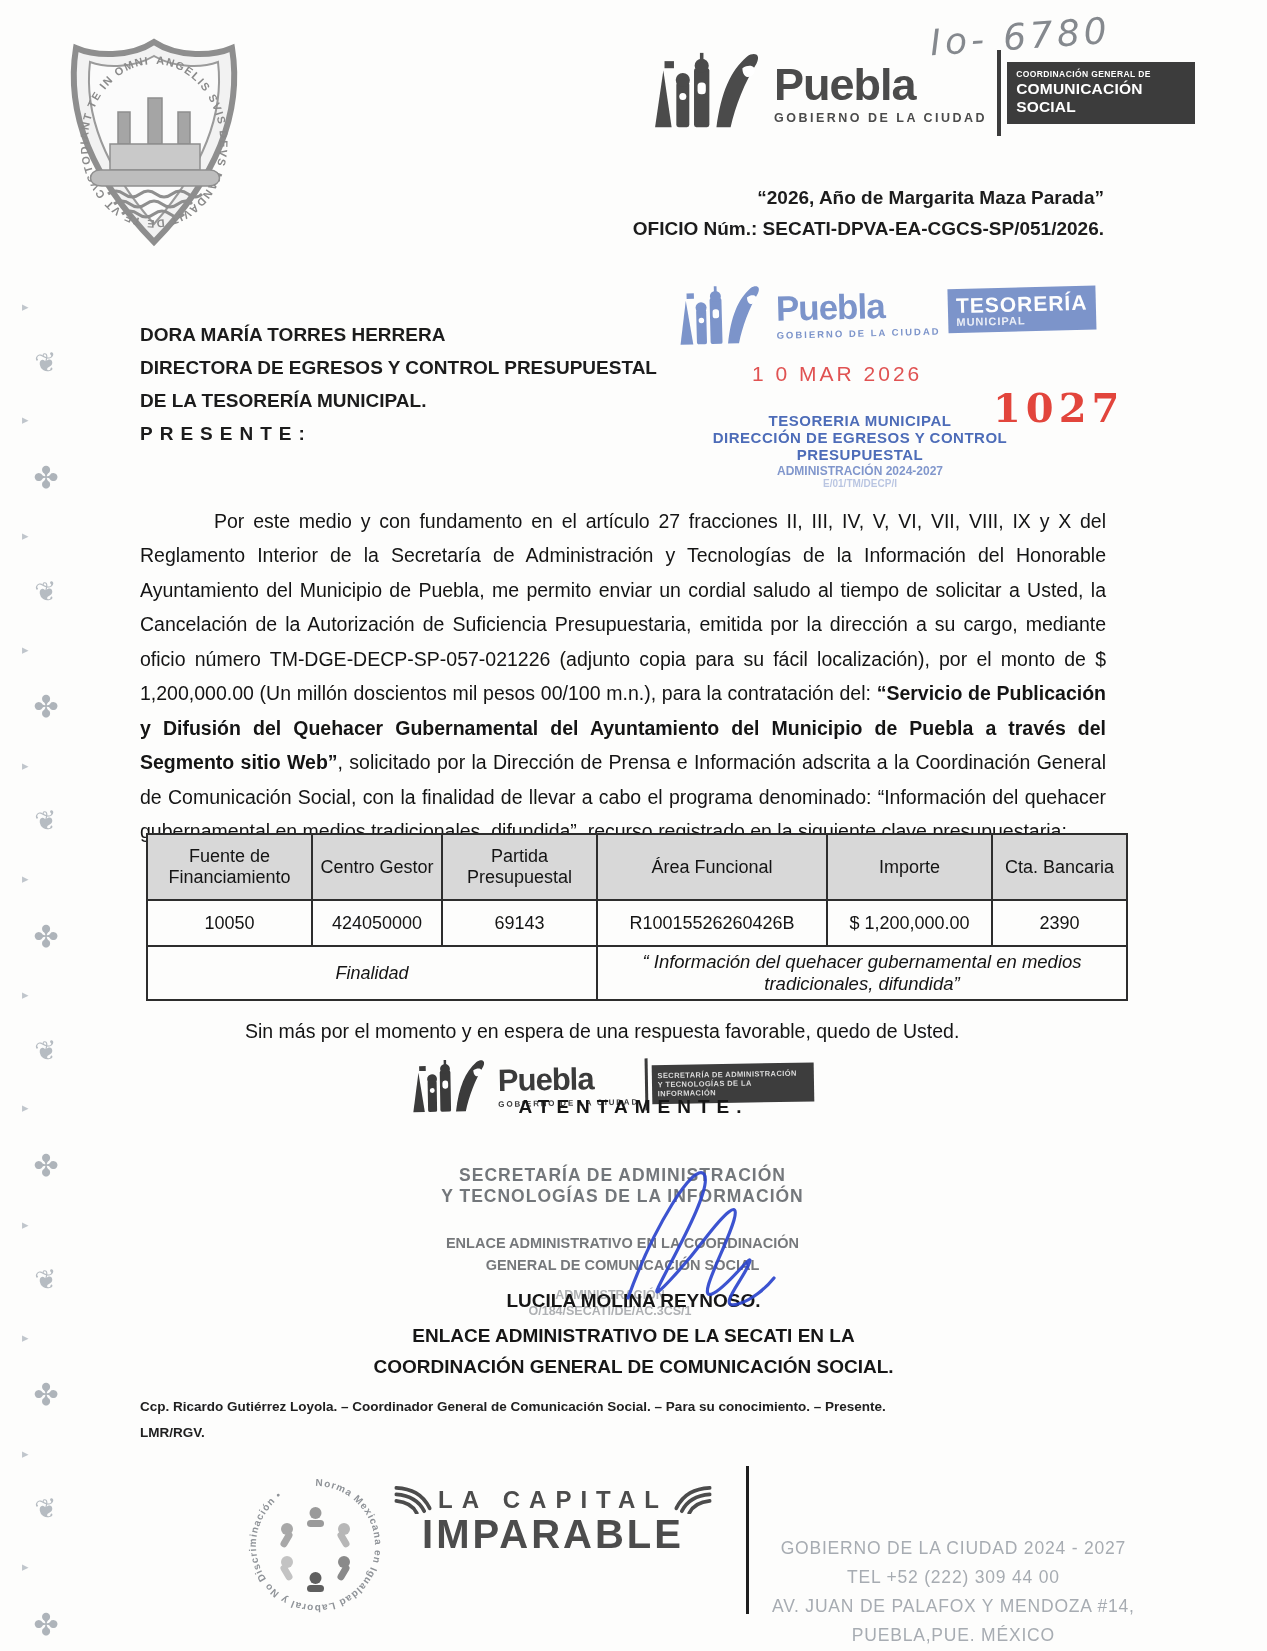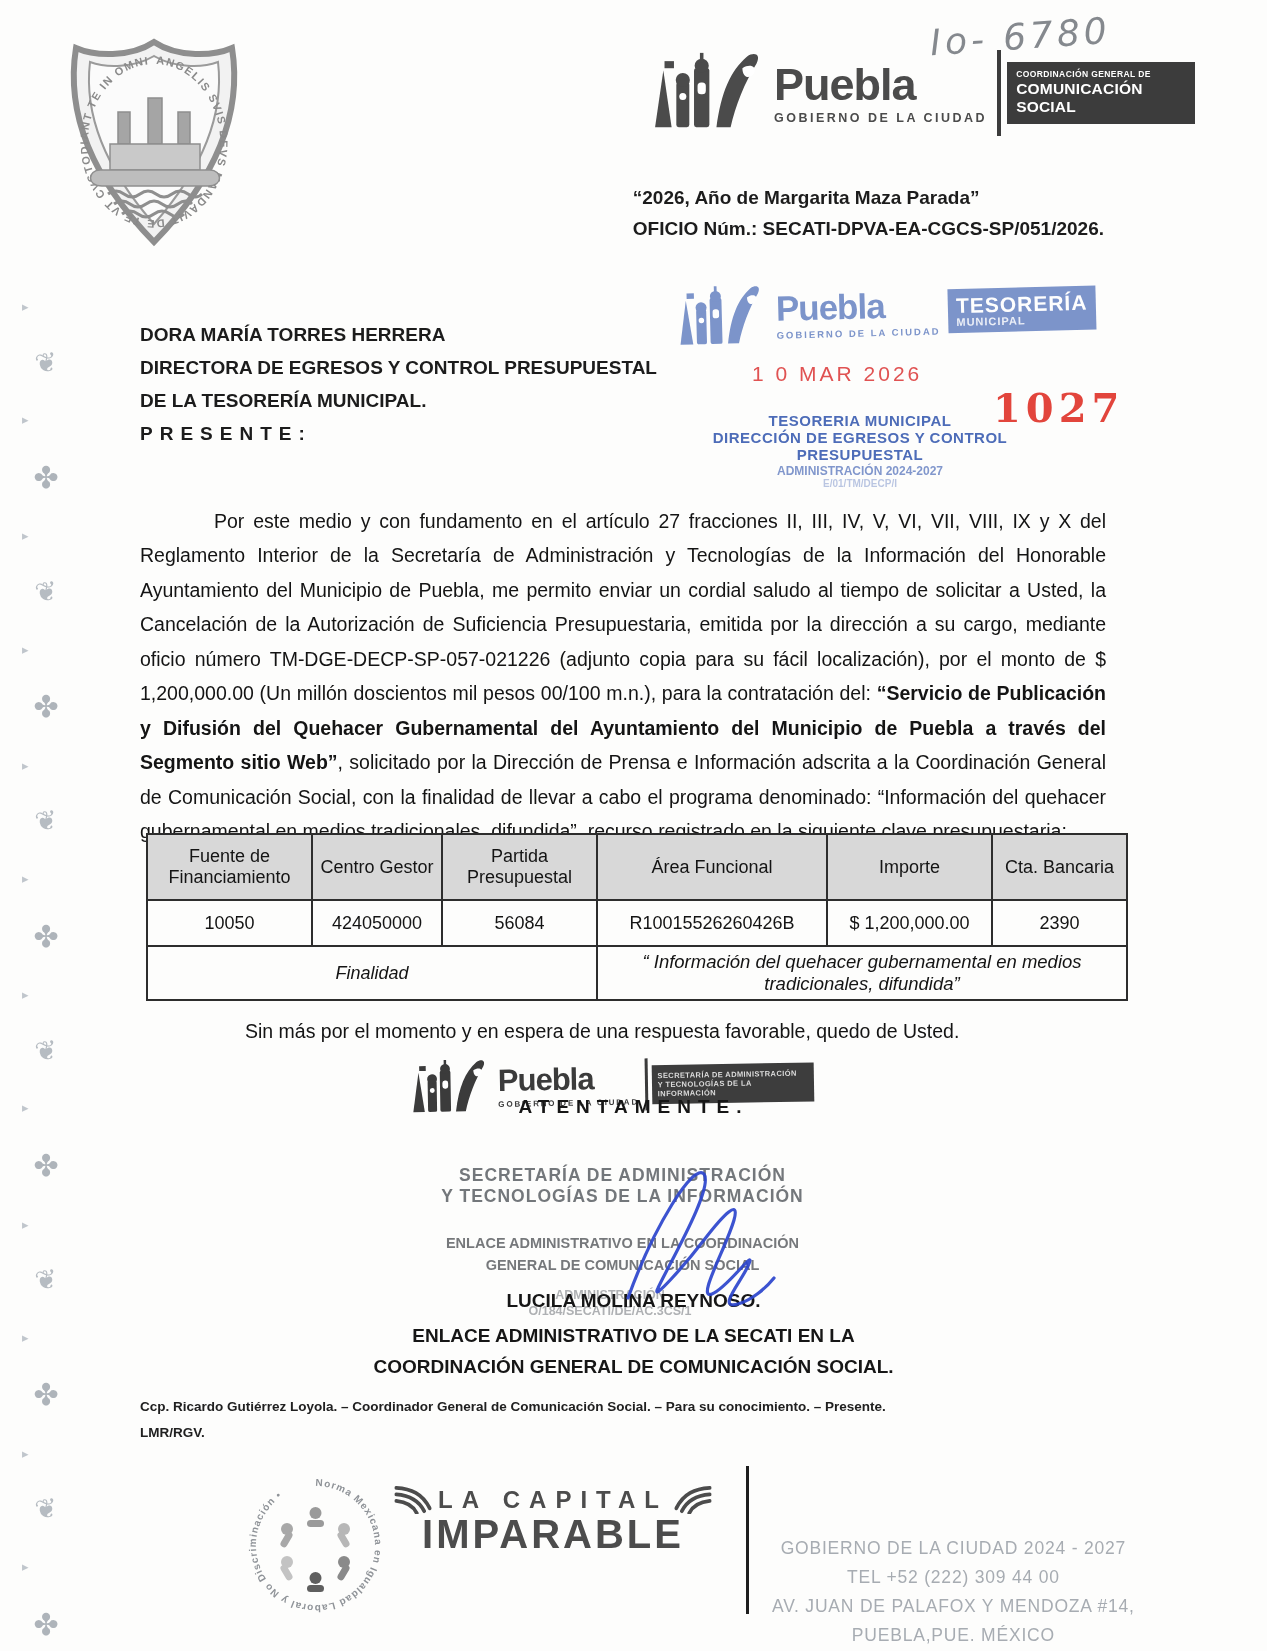--- a/index.html
+++ b/index.html
@@ -26,21 +26,21 @@
   .brandword{font-size:45px;font-weight:bold;letter-spacing:-1px;line-height:1;color:#4b4b4b;}
   .brandtag{font-size:12.5px;font-weight:bold;letter-spacing:2.5px;color:#4b4b4b;margin-top:4px;}
   .hbar{width:4px;height:86px;background:#3c3c3c;margin:0 6px 0 10px;}
   .hbadge{background:#3c3c3c;color:#fff;padding:7px 9px 8px;width:170px;}
   .hbadge .t{font-size:8.5px;font-weight:bold;letter-spacing:.4px;}
   .hbadge .m{font-size:15.5px;font-weight:bold;letter-spacing:.2px;margin-top:1px;}
 
   .handwritten{left:930px;top:16px;font-size:36px;color:#85898e;transform:rotate(-4deg);
                font-style:italic;letter-spacing:4px;font-family:"DejaVu Sans",sans-serif;}
 
-  .legendblk{right:163px;top:182px;font-size:19px;font-weight:bold;line-height:31px;}
+  .legendblk{right:163px;top:182px;text-align:right;font-size:19px;font-weight:bold;line-height:31px;}
 
   
   .recipient{left:140px;top:318px;font-size:19px;font-weight:bold;line-height:33px;}
   .presente{letter-spacing:7px;}
 
   
   .bstamp{left:672px;top:281px;display:flex;align-items:center;color:var(--stamp-blue,#6b86c4);
           transform:rotate(-1.5deg);opacity:.88;}
   .bstamp .icon{width:96px;height:64px;}
   .bstamp .brandword{font-size:35px;color:var(--stamp-blue,#6b86c4);}
@@ -253,21 +253,21 @@
       <th>Fuente de Financiamiento</th>
       <th>Centro Gestor</th>
       <th>Partida Presupuestal</th>
       <th>Área Funcional</th>
       <th>Importe</th>
       <th>Cta. Bancaria</th>
     </tr>
     <tr>
       <td>10050</td>
       <td>424050000</td>
-      <td>56084</td>
+      <td>69143</td>
       <td>R10015526260426B</td>
       <td>$ 1,200,000.00</td>
       <td>2390</td>
     </tr>
     <tr>
       <td colspan="3" class="fin-label">Finalidad</td>
       <td colspan="3" class="fin-value">“ Información del quehacer gubernamental en medios tradicionales, difundida”</td>
     </tr>
   </tbody>
     </table>

